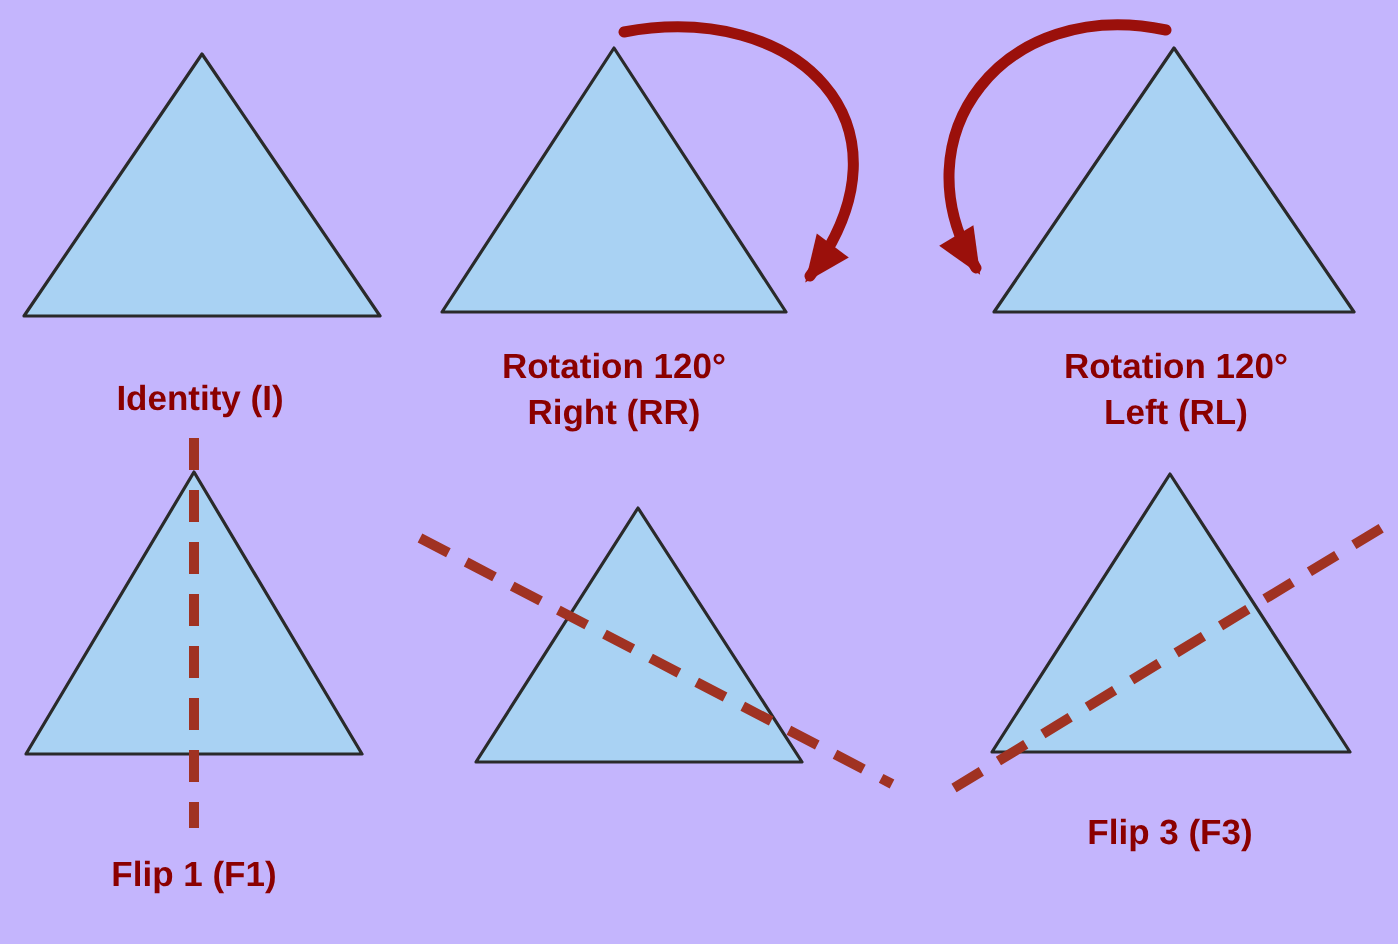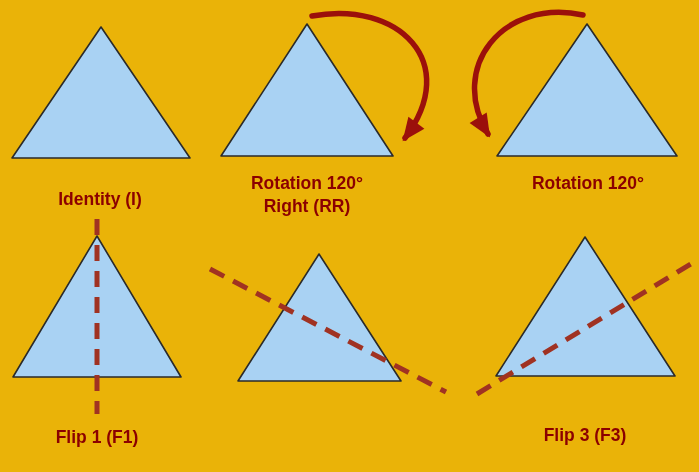--- a/index.html
+++ b/index.html
@@ -2,21 +2,21 @@
 <html style="--triangle-fill: #A9D2F3; --triangle-stroke: #2A2A2A; --label: #8B0000; --arrow: #9B100B; --flip-line: #A03222;"><head>
 <meta charset="utf-8">
 <style>
   * { margin: 0; padding: 0; box-sizing: border-box; }
   html, body { background: #ffffff; }
   body { font-family: "Liberation Sans", sans-serif; }
   .canvas {
     position: relative;
     width: 699px;
     height: 472px;
-    background: #eab308;
+    background: #c4b5fd;
     overflow: hidden;
   }
   .canvas svg { position: absolute; left: 0; top: 0; }
   .label {
     position: absolute;
     width: 220px;
     text-align: center;
     font-weight: bold;
     font-size: 17.5px;
     line-height: 23px;
@@ -77,24 +77,25 @@
     <span>Identity (I)</span>
   </div>
 
   <div class="label" style="left:197px; top:172px;">
     <span>Rotation 120°</span>
     <span>Right (RR)</span>
   </div>
 
   <div class="label" style="left:478px; top:172px;">
     <span>Rotation 120°</span>
+    <span>Left (RL)</span>
   </div>
 
   <div class="label" style="left:-13px; top:426px;">
     <span>Flip 1 (F1)</span>
   </div>
 
 
-  <div class="label" style="left:475px; top:424px;">
+  <div class="label" style="left:475px; top:405px;">
     <span>Flip 3 (F3)</span>
   </div>
 
 </div>
 
 </body></html>

